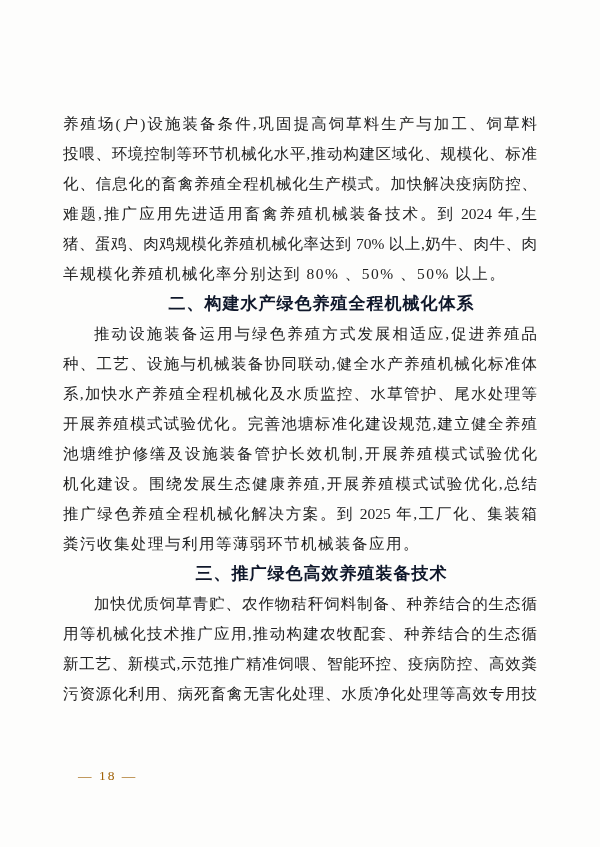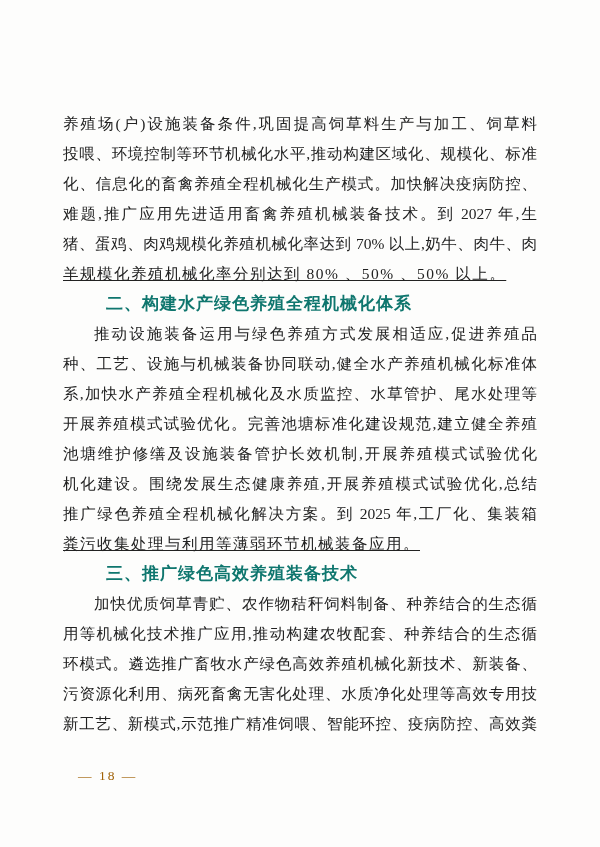--- a/index.html
+++ b/index.html
@@ -31,70 +31,69 @@
     overflow: hidden;
   }
   .line-full {
     text-align: justify;
     text-align-last: justify;
     text-justify: inter-character;
   }
   .line-end {
     text-align: left;
     letter-spacing: 1.5px;
-    text-decoration: underline;
   }
   .line-indent { text-indent: 31px; }
   .heading {
     height: 30px;
     line-height: 30px;
     font-size: 17px;
     font-weight: 700;
     padding-left: 43px;
-    color: #0f766e;
+    color: #0f172a;
     font-family: "Liberation Sans", "DejaVu Sans", sans-serif;
     letter-spacing: 1px;
+    text-align: center;
   }
   .footer {
     position: absolute;
     left: 78px;
     top: 756px;
     font-size: 13.5px;
     letter-spacing: 2px;
     color: #a16207;
     font-family: "Liberation Serif", "DejaVu Serif", serif;
   }
 </style>
 </head>
 <body>
 
 <div class="page" style="background: rgb(253, 253, 252); color: rgb(34, 34, 34); margin-top: 12px;">
   <div class="content">
       <div class="paragraph">
         <div class="line line-full">养殖场(户)设施装备条件,巩固提高饲草料生产与加工、饲草料</div>
         <div class="line line-full">投喂、环境控制等环节机械化水平,推动构建区域化、规模化、标准</div>
         <div class="line line-full">化、信息化的畜禽养殖全程机械化生产模式。加快解决疫病防控、</div>
-        <div class="line line-full">难题,推广应用先进适用畜禽养殖机械装备技术。到 2027 年,生</div>
+        <div class="line line-full">难题,推广应用先进适用畜禽养殖机械装备技术。到 2024 年,生</div>
         <div class="line line-full">猪、蛋鸡、肉鸡规模化养殖机械化率达到 70% 以上,奶牛、肉牛、肉</div>
         <div class="line line-end">羊规模化养殖机械化率分别达到 80% 、50% 、50% 以上。</div>
       </div>
       <div class="heading">二、构建水产绿色养殖全程机械化体系</div>
       <div class="paragraph">
         <div class="line line-full line-indent">推动设施装备运用与绿色养殖方式发展相适应,促进养殖品</div>
         <div class="line line-full">种、工艺、设施与机械装备协同联动,健全水产养殖机械化标准体</div>
         <div class="line line-full">系,加快水产养殖全程机械化及水质监控、水草管护、尾水处理等</div>
         <div class="line line-full">开展养殖模式试验优化。完善池塘标准化建设规范,建立健全养殖</div>
         <div class="line line-full">池塘维护修缮及设施装备管护长效机制,开展养殖模式试验优化</div>
         <div class="line line-full">机化建设。围绕发展生态健康养殖,开展养殖模式试验优化,总结</div>
         <div class="line line-full">推广绿色养殖全程机械化解决方案。到 2025 年,工厂化、集装箱</div>
         <div class="line line-end">粪污收集处理与利用等薄弱环节机械装备应用。</div>
       </div>
       <div class="heading">三、推广绿色高效养殖装备技术</div>
       <div class="paragraph">
         <div class="line line-full line-indent">加快优质饲草青贮、农作物秸秆饲料制备、种养结合的生态循</div>
         <div class="line line-full">用等机械化技术推广应用,推动构建农牧配套、种养结合的生态循</div>
-        <div class="line line-full">环模式。遴选推广畜牧水产绿色高效养殖机械化新技术、新装备、</div>
+        <div class="line line-full">新工艺、新模式,示范推广精准饲喂、智能环控、疫病防控、高效粪</div>
         <div class="line line-full">污资源化利用、病死畜禽无害化处理、水质净化处理等高效专用技</div>
-        <div class="line line-full">新工艺、新模式,示范推广精准饲喂、智能环控、疫病防控、高效粪</div>
       </div>
     </div>
   <div class="footer">— 18 —</div>
 </div>
 
 </body></html>

